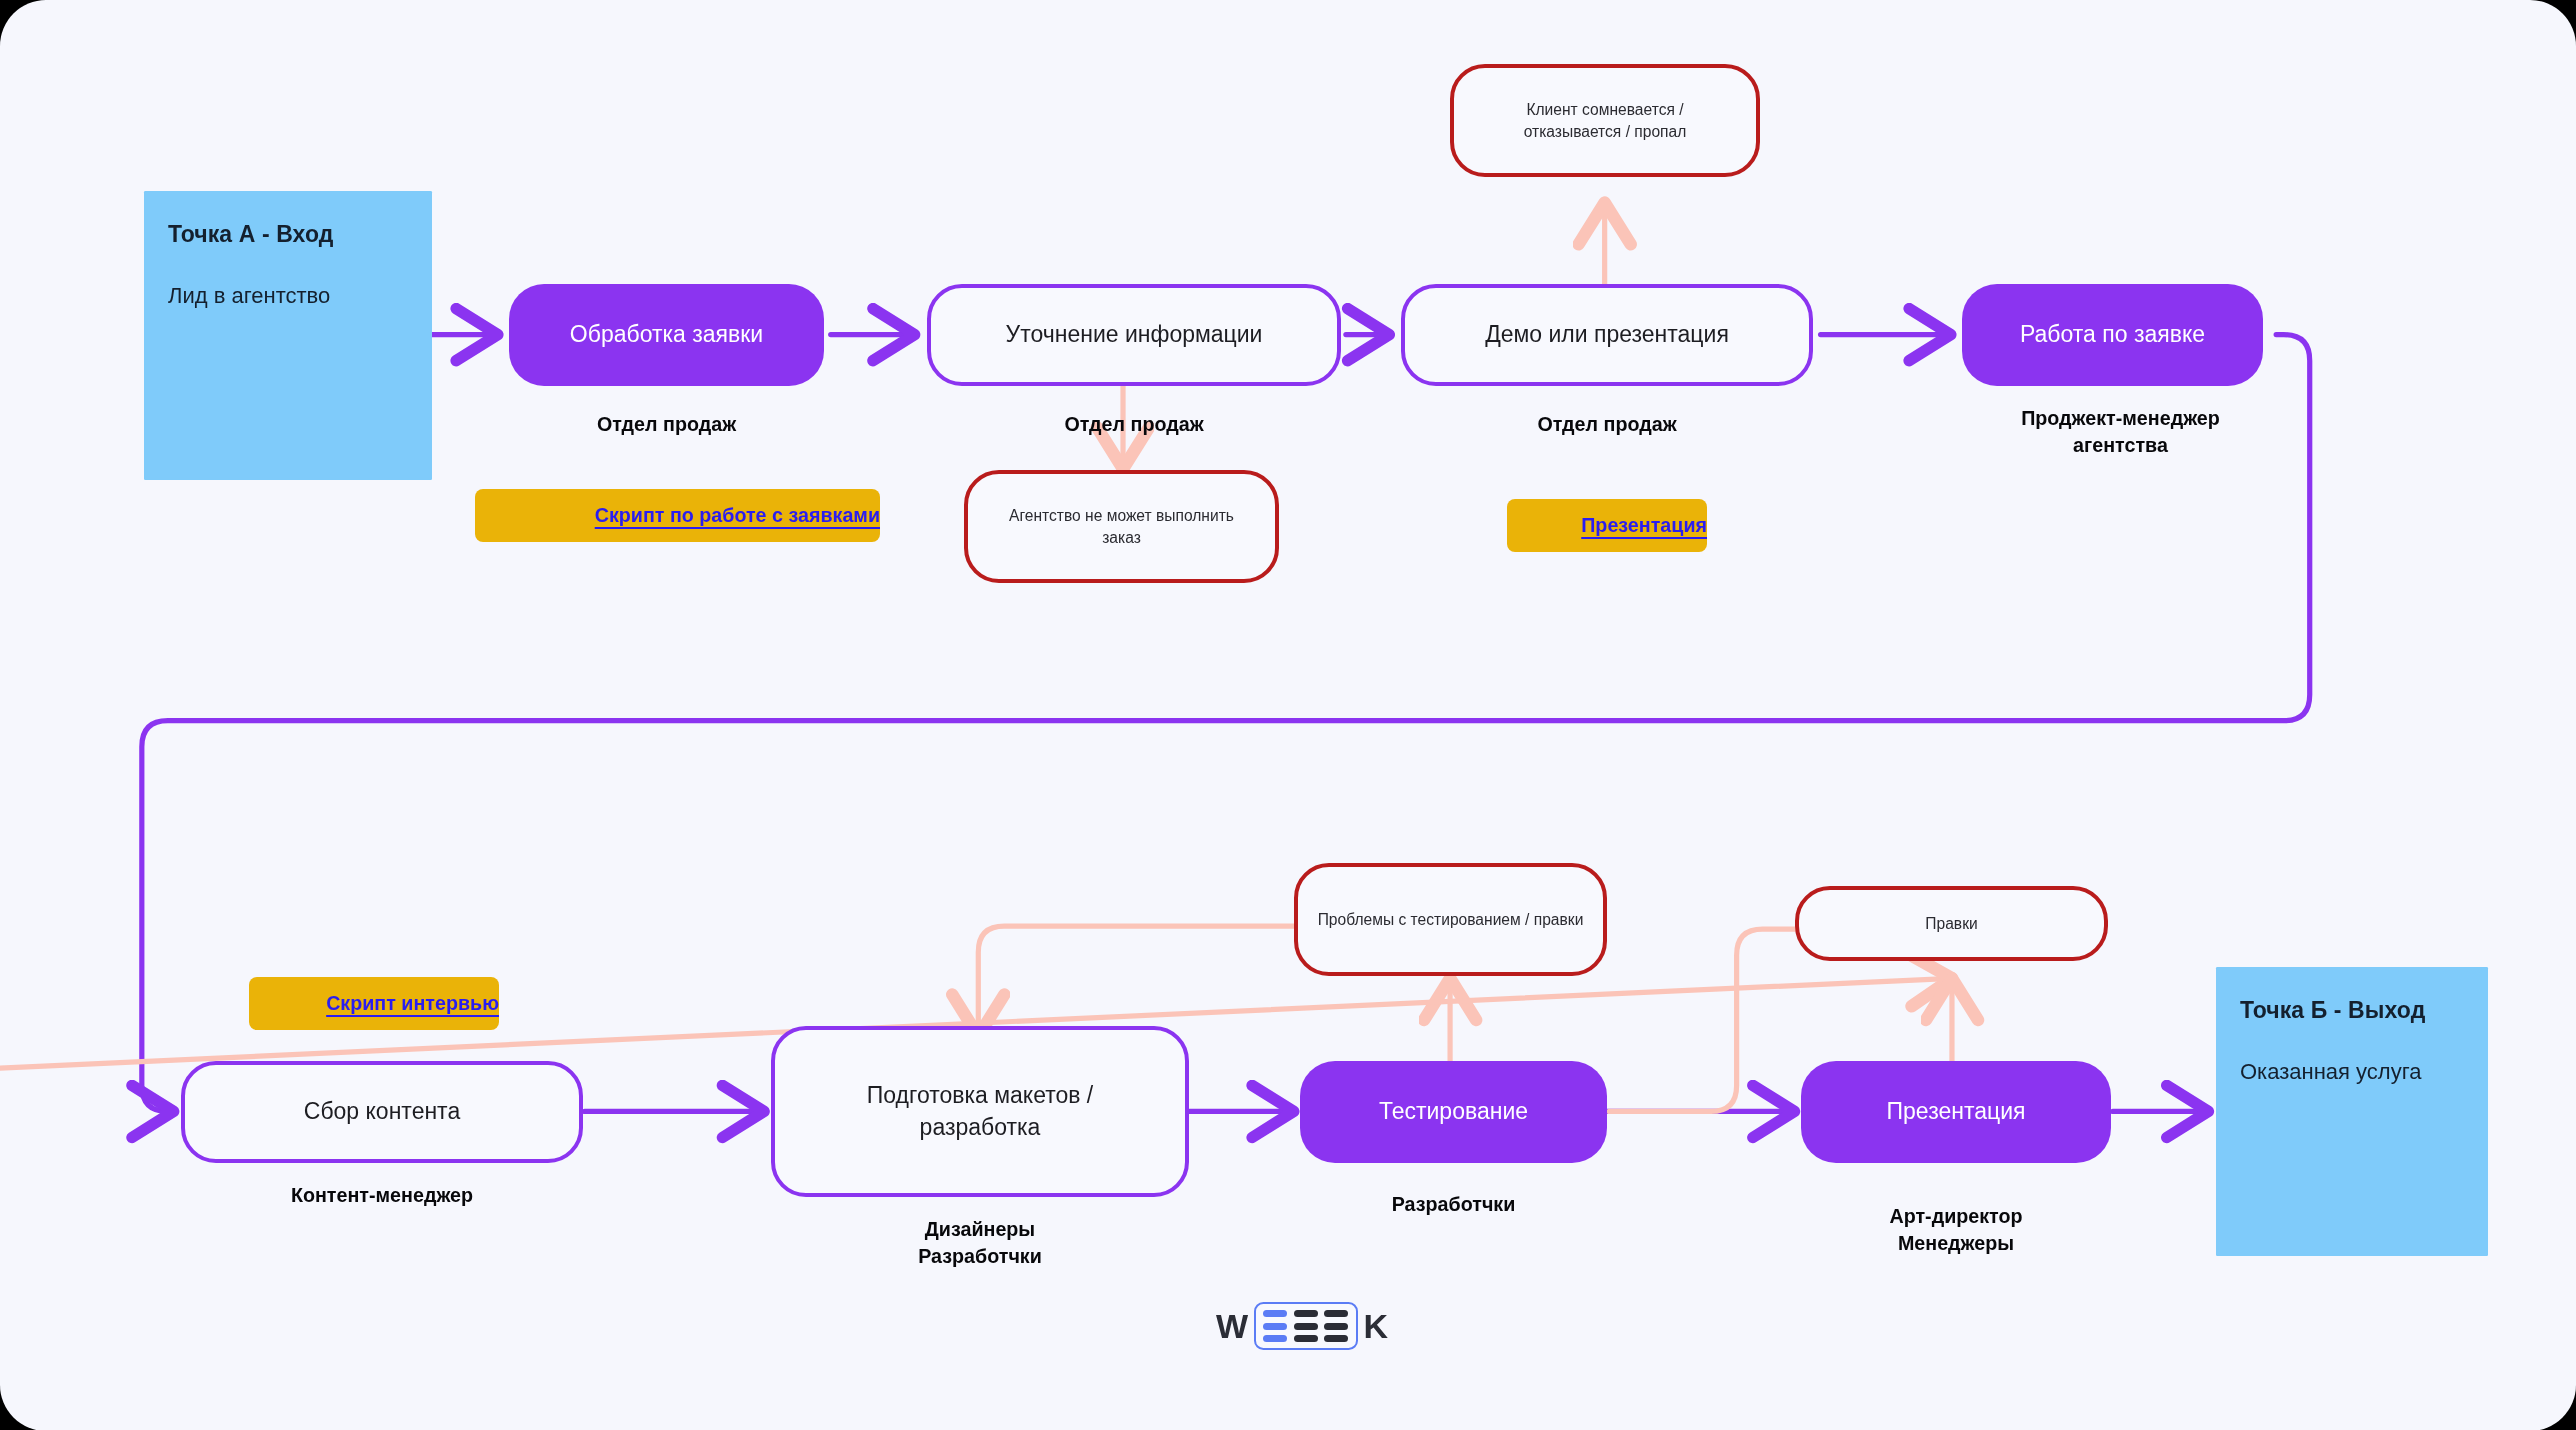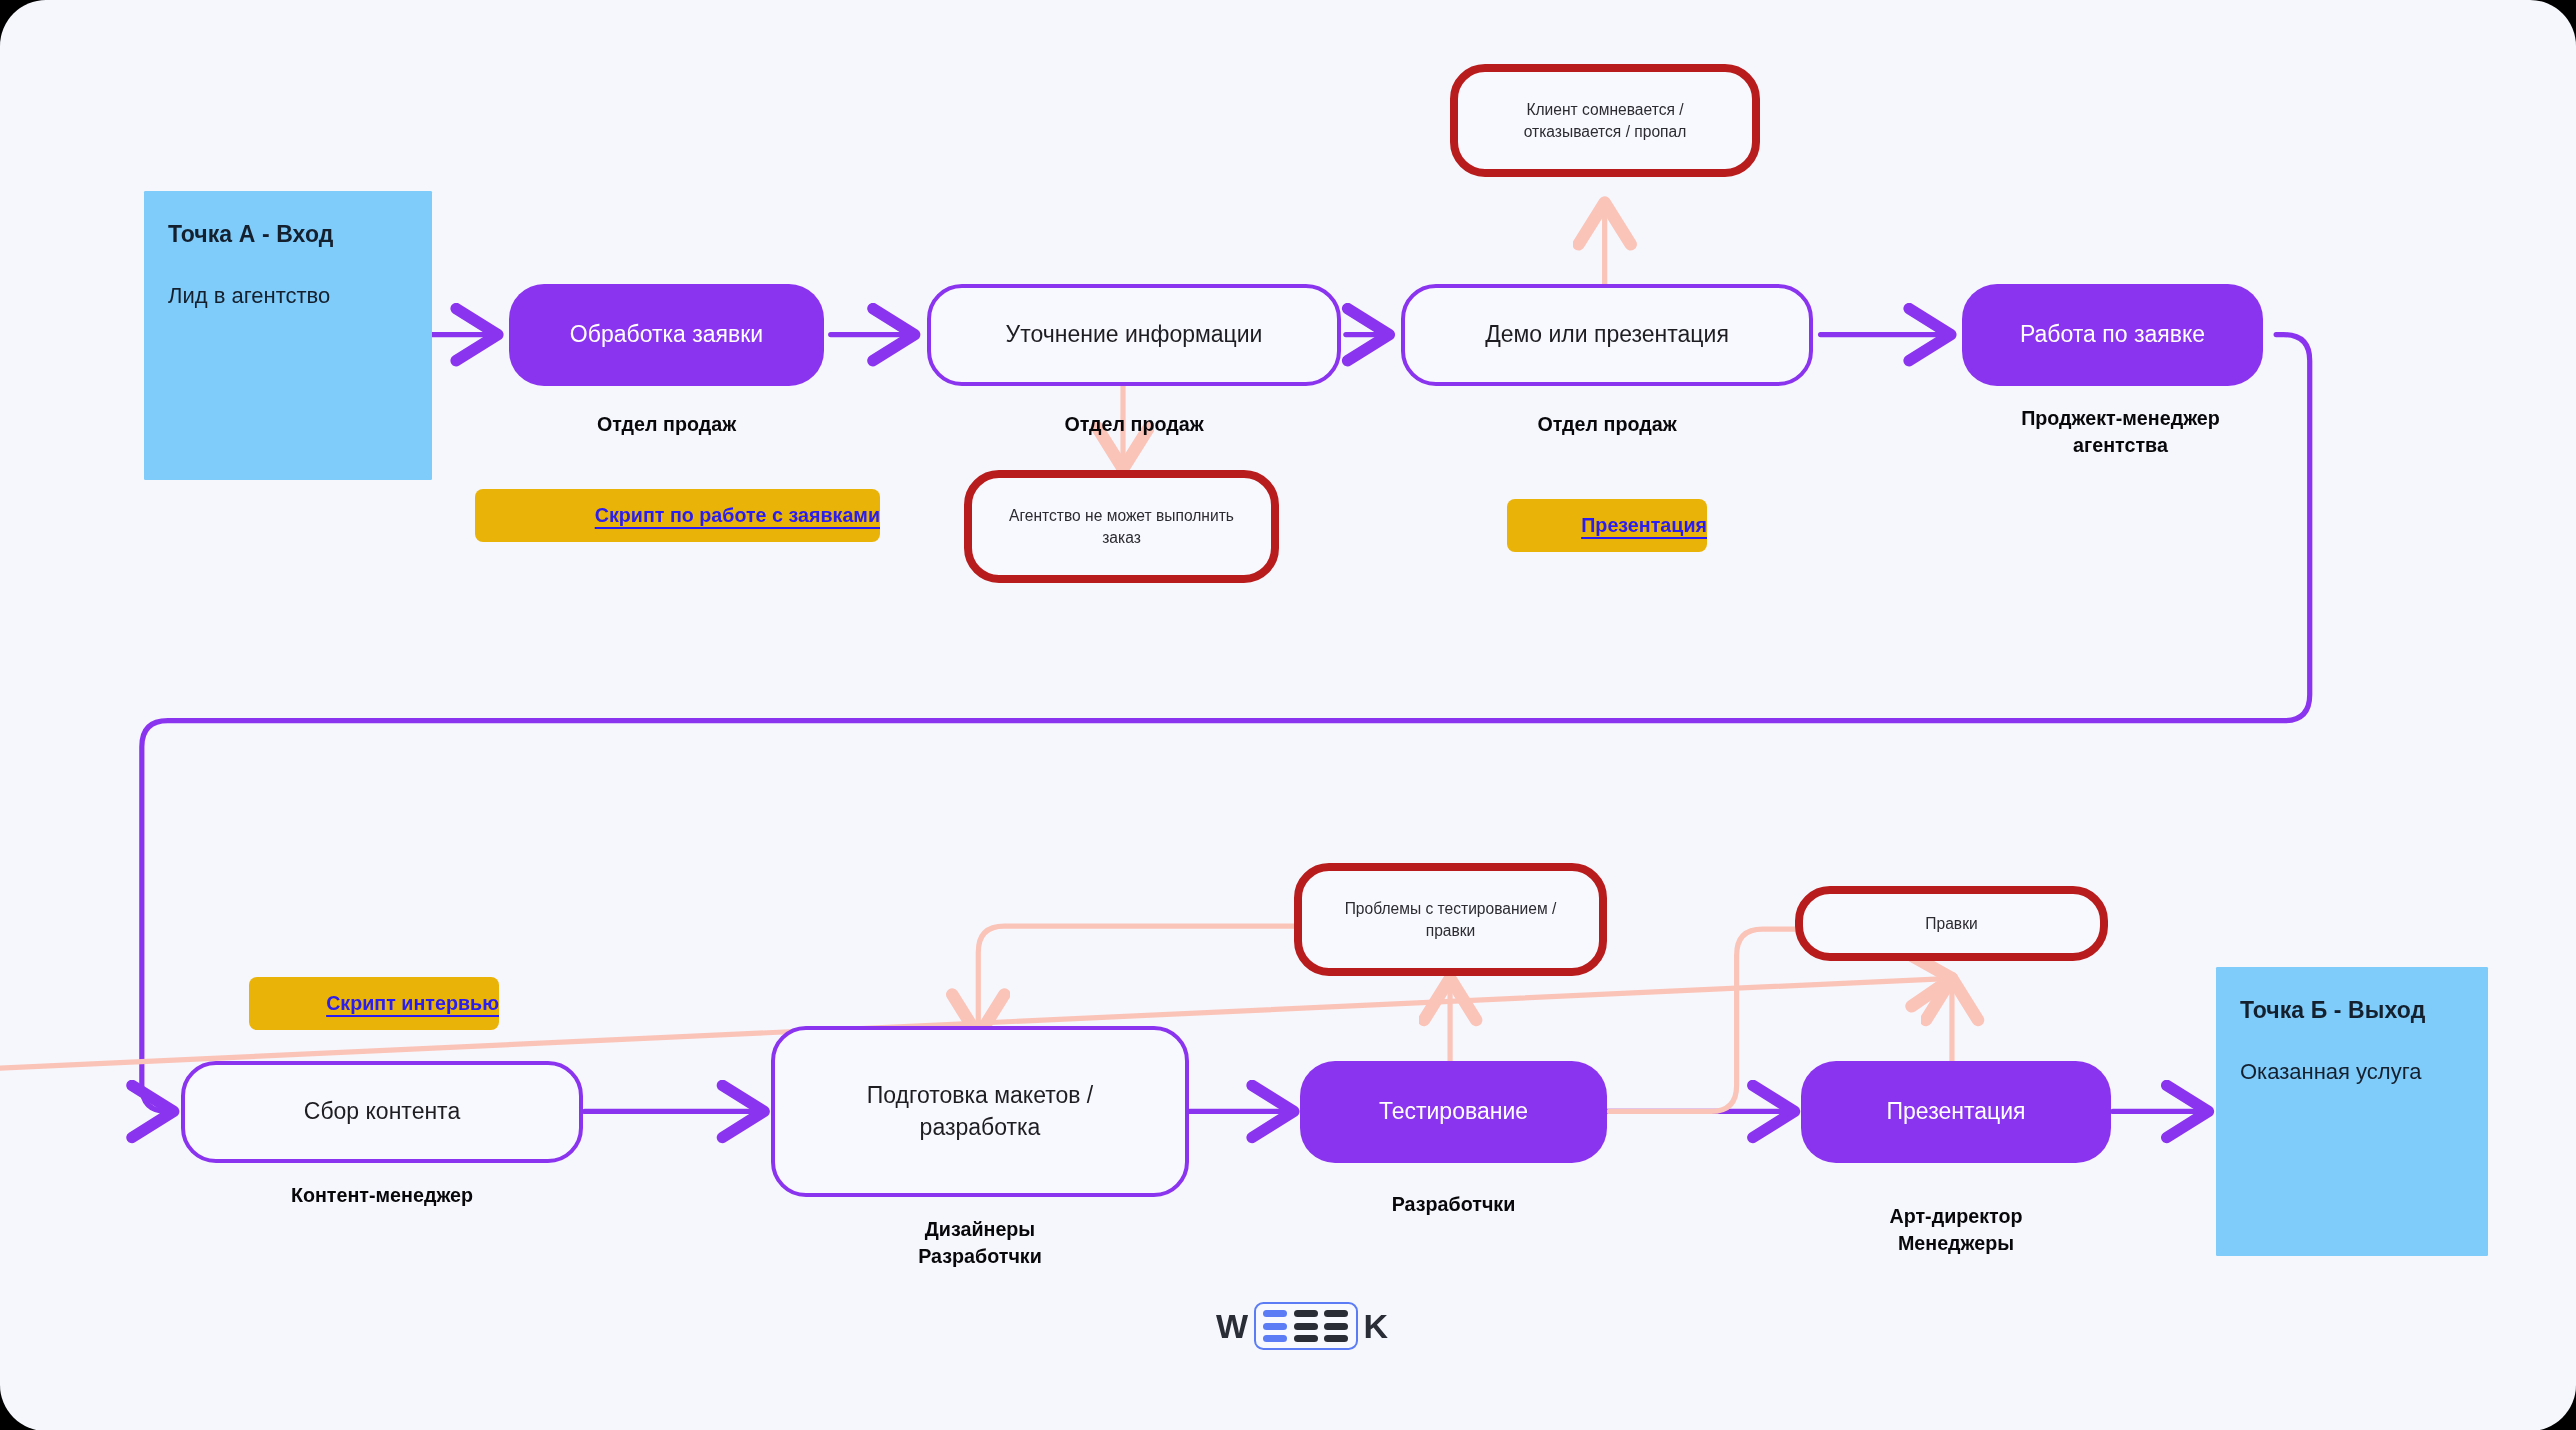--- a/index.html
+++ b/index.html
@@ -13,21 +13,21 @@
         align-items:center;justify-content:center;text-align:center;
         line-height:1.35;}
 
   
   .n-fill{background:#8b34f0;color:#ffffff;border-radius:35px;
           font-size:23px;font-weight:400;}
   
   .n-outline{background:#f8f9fe;color:#1d1d22;border:4px solid #8b34f0;
              border-radius:35px;font-size:23px;font-weight:400;}
   
-  .n-orange{background:#f8f9fe;color:#2b2b31;border:8px solid #b91c1c;
+  .n-orange{background:#f8f9fe;color:#2b2b31;border:4px solid #b91c1c;
             border-radius:35px;font-size:15.6px;font-weight:400;}
   
   .n-term{background:#7fcbfa;color:#14202e;border-radius:1.2px;
           display:block;padding:28px 23px 23px 24px;text-align:left;}
   .n-term .t1{font-size:23px;font-weight:700;letter-spacing:0.1px;}
   .n-term .t2{font-size:22px;font-weight:400;margin-top:32px;line-height:1.3;}
 
   .role{position:absolute;text-align:center;font-size:19.7px;font-weight:700;
         color:#08080b;line-height:1.35;}
 

